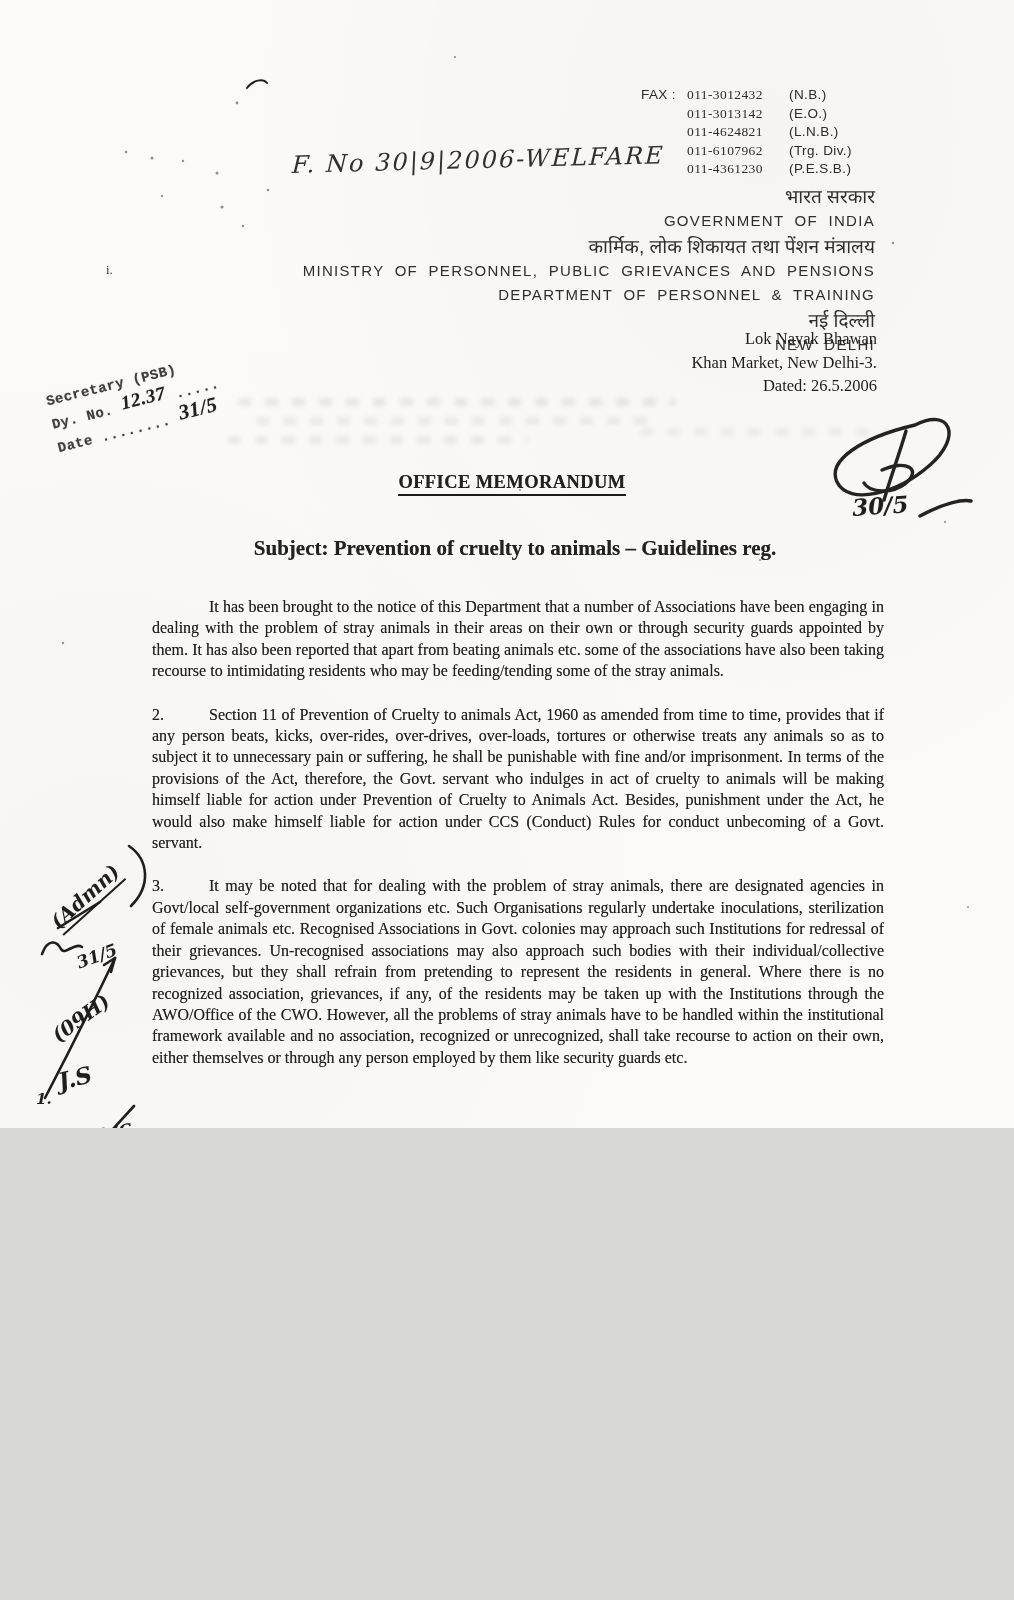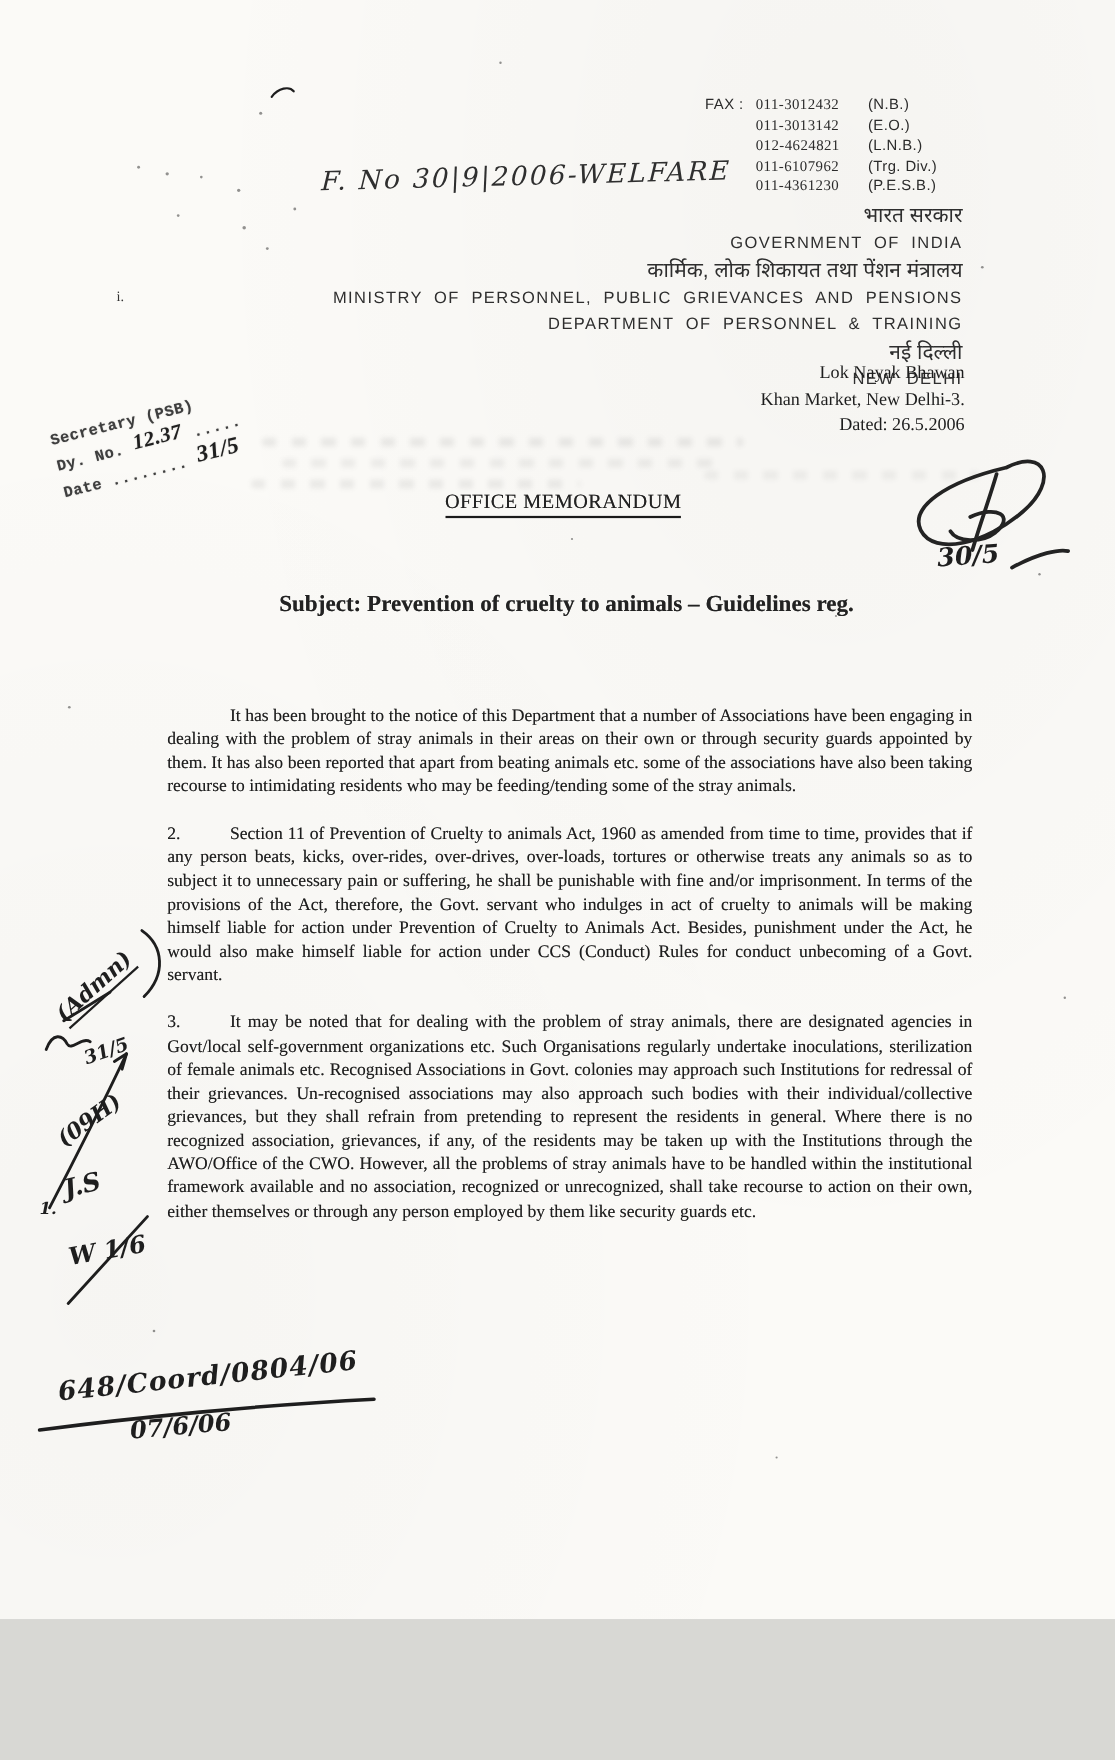--- a/index.html
+++ b/index.html
@@ -1,17 +1,17 @@
 <!DOCTYPE html>
 <html><head>
 <meta charset="utf-8">
 <style>
   html,body { margin:0; padding:0; background:#d8d8d4; }
   .page {
-    position:relative; width:1014px; height:1472px; margin:0 auto;
+    position:relative; width:1014px; height:1128px; margin:0 auto;
     background:#fbfaf7;
     background-image:
       radial-gradient(ellipse at 75% 12%, rgba(0,0,0,0.025), transparent 55%),
       radial-gradient(ellipse at 10% 80%, rgba(0,0,0,0.02), transparent 50%);
     overflow:hidden;
     font-family:"Liberation Serif", serif;
     color:#222;
   }
   .abs { position:absolute; }
 
@@ -45,31 +45,31 @@
   .stamp .hand { font-family:"Liberation Serif", serif; font-style:italic; font-weight:700;
                  font-size:19px; color:#1f1f1f; position:relative; top:-2px; margin:0 1px; }
   .stamp .big { font-size:21px; }
 
   
   .ghost { background:repeating-linear-gradient(90deg, rgba(95,95,95,.5) 0 13px, transparent 13px 27px);
            filter:blur(2.2px); opacity:.22; border-radius:4px; height:8px; }
 
   
   .om-wrap { left:132px; top:447px; width:760px; text-align:center; }
-  .om { display:inline-block; font-weight:400; font-size:18.5px; letter-spacing:.4px;
+  .om { display:inline-block; font-weight:700; font-size:18.5px; letter-spacing:.4px;
         border-bottom:2.5px solid #1a1a1a; padding-bottom:1px;
-        text-shadow:0 0 .6px rgba(20,20,20,.6); }
+        text-shadow:0 0 .6px rgba(20,20,20,.6);margin-top:25px; }
 
   
   .subject { left:130px; top:536px; width:770px; text-align:center; font-weight:700;
              font-size:21px; text-shadow:0 0 .6px rgba(20,20,20,.55); }
 
   
   .body-text { left:152px; top:596px; width:732px; font-size:16px; line-height:21.4px;
-               text-align:justify; color:#1e1e1e; text-shadow:0 0 .5px rgba(30,30,30,.55);margin-top:44px; }
+               text-align:justify; color:#1e1e1e; text-shadow:0 0 .5px rgba(30,30,30,.55); }
   .body-text p { margin:0 0 22px 0; }
   .pnum { display:inline-block; width:57px; }
 
   
   .hw { font-family:"DejaVu Serif", serif; font-style:italic; font-weight:700;
         color:#1e1e1e; white-space:nowrap; }
   .sig-note { left:852px; top:492px; font-size:23px; transform:rotate(-4deg); }
   .mn-admn { left:44px; top:884px; font-size:20px; transform:rotate(-42deg);
              border-bottom:2px solid #1e1e1e; padding-bottom:1px; }
   .mn-date1 { left:76px; top:946px; font-size:17px; transform:rotate(-20deg); }
@@ -95,21 +95,21 @@
       <span class="fax-num">011-3012432</span>
       <span class="fax-tag">(N.B.)</span>
     </div>
     <div class="fax-row">
       <span class="fax-prefix"></span>
       <span class="fax-num">011-3013142</span>
       <span class="fax-tag">(E.O.)</span>
     </div>
     <div class="fax-row">
       <span class="fax-prefix"></span>
-      <span class="fax-num">012-4624821</span>
+      <span class="fax-num">011-4624821</span>
       <span class="fax-tag">(L.N.B.)</span>
     </div>
     <div class="fax-row">
       <span class="fax-prefix"></span>
       <span class="fax-num">011-6107962</span>
       <span class="fax-tag">(Trg. Div.)</span>
     </div>
     <div class="fax-row">
       <span class="fax-prefix"></span>
       <span class="fax-num">011-4361230</span>

